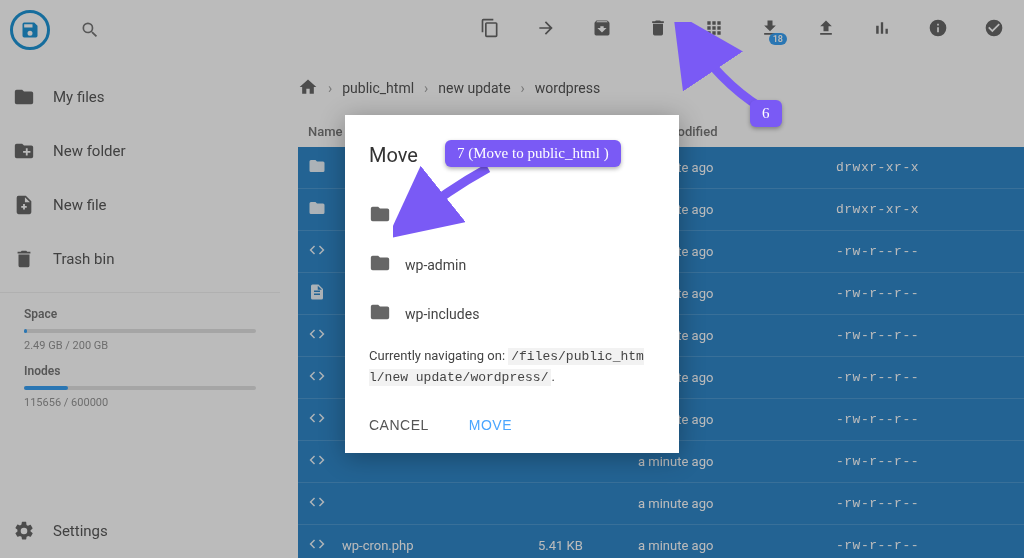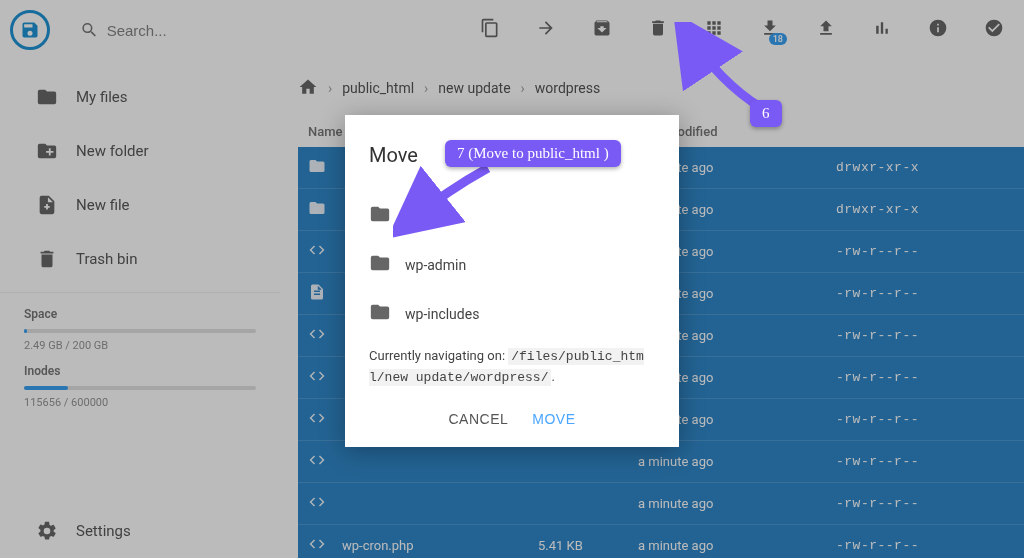--- a/index.html
+++ b/index.html
@@ -11,21 +11,21 @@
   .logo { width:40px; height:40px; border:3px solid #0288d1; border-radius:50%; display:flex; align-items:center; justify-content:center; margin-right:20px; color:#0288d1; }
   .search { flex:1; display:flex; align-items:center; padding-left:10px; }
   .search input { border:none; outline:none; font-size:15px; width:100%; background:transparent; color:#888; }
   .toolbar { display:flex; align-items:center; gap:36px; padding-right:10px; }
   .toolbar .ticon { color:#555; cursor:pointer; position:relative; }
   .badge { position:absolute; bottom:-3px; right:-7px; background:#2196f3; color:#fff; font-size:9px; border-radius:8px; padding:1px 4px; font-weight:600; }
 
   
   .body { display:flex; height:498px; }
   .sidebar { width:280px; background:#fff; padding:10px 0 0 0; display:flex; flex-direction:column; }
-  .side-item { display:flex; align-items:center; gap:18px; padding:16px 36px; font-size:15px; color:#444; cursor:pointer; }
+  .side-item { display:flex; align-items:center; gap:18px; padding:16px 13px; font-size:15px; color:#444; cursor:pointer; }
   .side-item .sicon { width:22px; height:22px; color:#555; }
   .side-section { padding: 8px 24px 4px 24px; }
   .side-label { font-size:12px; color:#666; font-weight:600; margin-bottom:8px; display:block; }
   .side-bar-track { height:4px; background:#ddd; border-radius:2px; position:relative; }
   .side-bar-fill { height:4px; background:#2196f3; border-radius:2px; position:absolute; left:0; top:0; }
   .side-value { font-size:11px; color:#888; margin-top:6px; display:block; }
   hr.side-sep { border:none; border-top:1px solid #eee; margin:6px 0; }
 
   .main { flex:1; background:#fff; padding:0 0 0 18px; }
   .crumbs { height:56px; display:flex; align-items:center; gap:10px; color:#555; font-size:14px; }
@@ -45,21 +45,21 @@
   .row .col-perm { font-family: "Courier New", monospace; letter-spacing:.5px;margin-left:48px; }
 
   
   .overlay { position:absolute; inset:0; background:rgba(60,60,60,.35); display:flex; align-items:flex-start; justify-content:center; }
   .dialog { margin-top:115px; width:334px; background:#fff; box-shadow:0 4px 24px rgba(0,0,0,.3); padding:28px 24px 20px 24px; font-size:14px; }
   .dialog-title { font-size:20px; color:#333; margin-bottom:24px; }
   .folder-item { display:flex; align-items:center; gap:14px; padding:12px 0; cursor:pointer; color:#444; }
   .folder-item .ficon { color:#666; }
   .path-line { font-size:13px; color:#444; line-height:1.5; margin-top:8px; }
   .path-line code { background:#f2f2f2; padding:1px 3px; font-family:"Courier New",monospace; word-break:break-all; }
-  .dialog-actions { display:flex; justify-content:center; gap:24px; margin-top:24px; }
+  .dialog-actions { display:flex; justify-content:flex-start; gap:40px; margin-top:30px; }
   .dialog-actions .btn { font-size:14px; font-weight:500; letter-spacing:.5px; cursor:pointer; background:none; border:none; }
   .btn-cancel { color:#555; }
   .btn-move { color:#4aa6ff; }
 
   
   .anno-badge { position:absolute; background:#7a5af5; color:#fff; font-size:15px; font-family:Georgia,serif; padding:5px 12px; border-radius:6px; box-shadow:0 2px 4px rgba(0,0,0,.3); z-index:50; }
   .anno-arrow { position:absolute; z-index:49; pointer-events:none; }
 </style>
 </head>
 <body>
@@ -69,21 +69,20 @@
   <div class="topbar">
     <div class="logo">
       <svg width="20" height="20" viewBox="0 0 24 24">
           <path fill="currentColor" d="M17 3H5a2 2 0 0 0-2 2v14a2 2 0 0 0 2 2h14a2 2 0 0 0 2-2V7l-4-4zm-5 16a3 3 0 1 1 0-6 3 3 0 0 1 0 6zm3-10H5V5h10v4z"></path>
         </svg>
     </div>
     <div class="search">
       <svg width="20" height="20" viewBox="0 0 24 24" style="color:#666;margin-right:8px">
           <path fill="currentColor" d="M15.5 14h-.79l-.28-.27A6.471 6.471 0 0 0 16 9.5 6.5 6.5 0 1 0 9.5 16c1.61 0 3.09-.59 4.23-1.57l.27.28v.79l5 4.99L20.49 19zM9.5 14A4.5 4.5 0 1 1 14 9.5 4.5 4.5 0 0 1 9.5 14z"></path>
         </svg>
-      <input type="text" placeholder="Search..." style="">
     </div>
     <div class="toolbar">
       <span class="ticon"><svg width="20" height="20" viewBox="0 0 24 24">
             <path fill="currentColor" d="M16 1H4a2 2 0 0 0-2 2v14h2V3h12V1zm3 4H8a2 2 0 0 0-2 2v14a2 2 0 0 0 2 2h11a2 2 0 0 0 2-2V7a2 2 0 0 0-2-2zm0 16H8V7h11v14z"></path>
           </svg></span>
       <span class="ticon"><svg width="20" height="20" viewBox="0 0 24 24">
             <path fill="currentColor" d="M4 12l1.41 1.41L11 7.83V20h2V7.83l5.58 5.59L20 12l-8-8-8 8z" transform="rotate(90 12 12)"></path>
           </svg></span>
       <span class="ticon"><svg width="20" height="20" viewBox="0 0 24 24">
             <path fill="currentColor" d="M20.54 5.23l-1.39-1.68A1.45 1.45 0 0 0 18 3H6c-.47 0-.88.21-1.16.55L3.46 5.23A2 2 0 0 0 3 6.5V19a2 2 0 0 0 2 2h14a2 2 0 0 0 2-2V6.5c0-.47-.16-.92-.46-1.27zM12 17.5 6.5 12H10v-2h4v2h3.5L12 17.5zM5.12 5l.82-1h12l.93 1H5.12z"></path>

